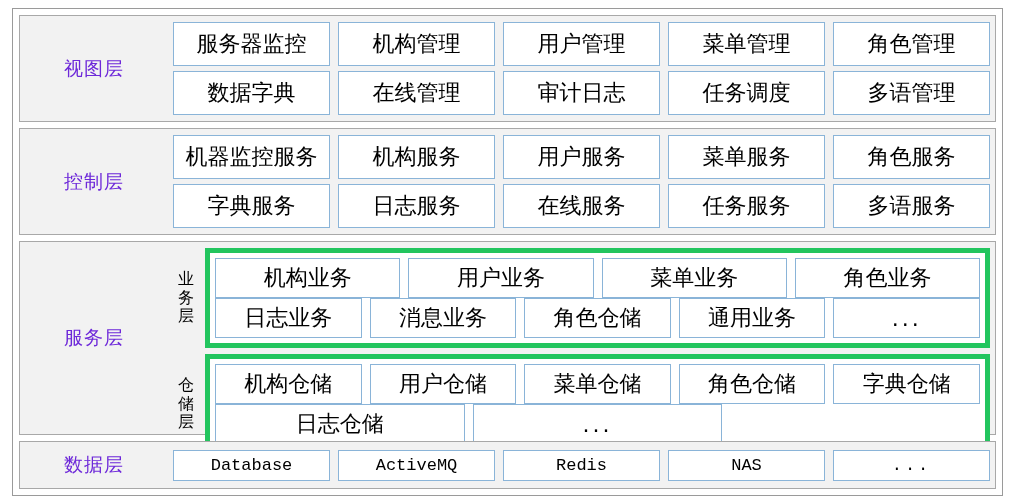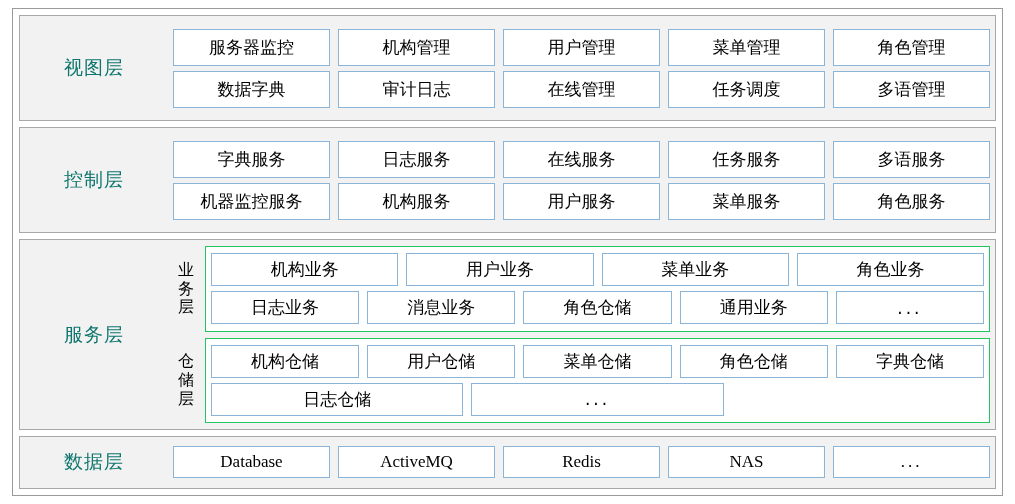--- a/index.html
+++ b/index.html
@@ -41,21 +41,21 @@
     border: 1px solid #a8a8a8;
     background: #f2f2f2;
     box-sizing: border-box;
   }
   .band-label {
     flex: 0 0 148px;
     display: flex;
     align-items: center;
     justify-content: center;
     font-size: 19px;
-    color: #0f766e;
+    color: #6d28d9;
     letter-spacing: 1px;
     font-family: "DejaVu Sans", "Liberation Sans", sans-serif;
   }
   .band-body {
     flex: 1 1 auto;
     display: flex;
     flex-direction: column;
     justify-content: center;
     gap: 5px;
     padding: 6px 5px;
@@ -65,21 +65,21 @@
   .row {
     display: flex;
     flex-direction: row;
     gap: 8px;
   }
   .cell {
     flex: 1 1 0;
     border: 1px solid #8ab4d8;
     background: #ffffff;
     color: #000000;
-    font-size: 17px;
+    font-size: 22px;
     text-align: center;
     padding: 6px 2px;
     box-sizing: border-box;
     font-family: "DejaVu Sans", "Liberation Sans", sans-serif;
     white-space: nowrap;
     display: flex;
     align-items: center;
     justify-content: center;
   }
   .cell.invisible {
@@ -116,41 +116,40 @@
     flex-direction: column;
     align-items: center;
     justify-content: center;
     font-size: 16px;
     line-height: 1.18;
     color: #000;
     font-family: "DejaVu Sans", "Liberation Sans", sans-serif;
   }
   .sub-body {
     flex: 1 1 auto;
-    border: 1px solid #22c55e;
-    background: #ffffff;
-    box-sizing: border-box;
-    display: flex;
-    flex-direction: column;
-    justify-content: center;
-    gap: 5px;
+    border: 5px solid #22c55e;
+    background: #ffffff;
+    box-sizing: border-box;
+    display: flex;
+    flex-direction: column;
+    justify-content: center;
     padding: 5px 5px;
   }
   .sub-body .cell {
     padding: 4px 2px;
   }
   
   .band-data {
     height: 54px;
   }
   .band-data .band-body {
     padding: 5px 5px;
   }
   .band-data .cell {
-    font-family: Liberation Serif, serif;
+    font-family: Liberation Mono, monospace;
     font-size: 17px;
     padding: 5px 2px;
   }
   .dots {
     letter-spacing: 3px;
   }
 </style>
 </head>
 <body>
 
@@ -162,45 +161,45 @@
       <div class="band-body">
         <div class="row">
           <div class="cell">服务器监控</div>
           <div class="cell">机构管理</div>
           <div class="cell">用户管理</div>
           <div class="cell">菜单管理</div>
           <div class="cell">角色管理</div>
         </div>
         <div class="row">
           <div class="cell">数据字典</div>
+          <div class="cell">在线管理</div>
           <div class="cell">审计日志</div>
-          <div class="cell">在线管理</div>
           <div class="cell">任务调度</div>
           <div class="cell">多语管理</div>
         </div>
       </div>
     </div>
 
     <div class="band band-control">
       <div class="band-label">控制层</div>
       <div class="band-body">
+        <div class="row">
+          <div class="cell">机器监控服务</div>
+          <div class="cell">机构服务</div>
+          <div class="cell">用户服务</div>
+          <div class="cell">菜单服务</div>
+          <div class="cell">角色服务</div>
+        </div>
         <div class="row">
           <div class="cell">字典服务</div>
           <div class="cell">日志服务</div>
           <div class="cell">在线服务</div>
           <div class="cell">任务服务</div>
           <div class="cell">多语服务</div>
         </div>
-        <div class="row">
-          <div class="cell">机器监控服务</div>
-          <div class="cell">机构服务</div>
-          <div class="cell">用户服务</div>
-          <div class="cell">菜单服务</div>
-          <div class="cell">角色服务</div>
-        </div>
       </div>
     </div>
 
     <div class="band band-service">
       <div class="band-label">服务层</div>
       <div class="service-body">
 
         <div class="sub-band">
           <div class="sub-label">
             <span>业</span>

